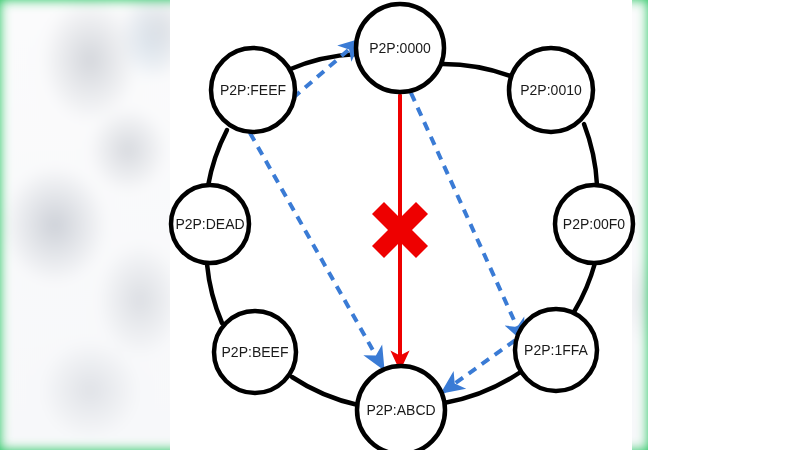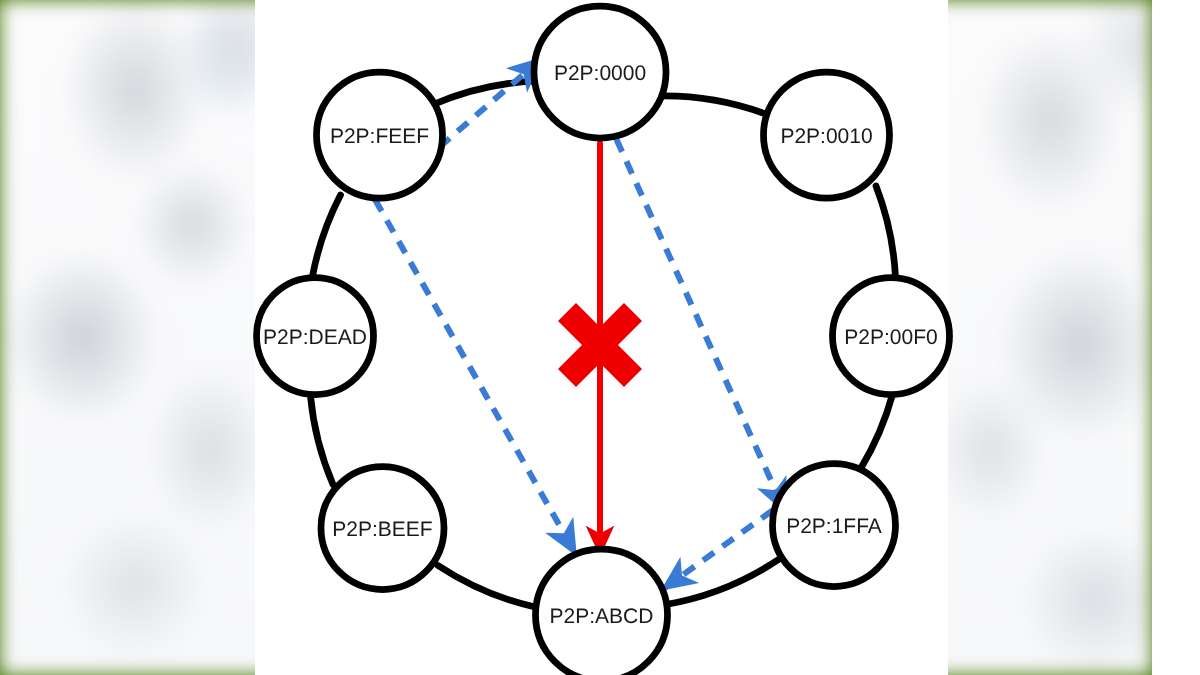--- a/index.html
+++ b/index.html
@@ -3,25 +3,25 @@
 <meta charset="utf-8">
 <title>P2P Ring Diagram</title>
 <style>
   html, body {
     margin: 0;
     padding: 0;
     background: #ffffff;
   }
   #screenshot {
     position: relative;
-    width: 768px;
+    width: 648px;
     height: 450px;
     overflow: hidden;
     font-family: "Liberation Sans", sans-serif;
-    background: #4d7c0f;
+    background: #22c55e;
   }
   
   #backdrop {
     position: absolute;
     inset: 0;
     background:
       radial-gradient(ellipse 70px 90px at 90px 60px,  rgba(205,208,214,.85), rgba(255,255,255,0) 70%),
       radial-gradient(ellipse 60px 70px at 160px 30px, rgba(214,217,222,.7),  rgba(255,255,255,0) 70%),
       radial-gradient(ellipse 55px 60px at 128px 150px,rgba(206,209,215,.8),  rgba(255,255,255,0) 72%),
       radial-gradient(ellipse 75px 85px at 55px 225px, rgba(198,202,210,.85), rgba(255,255,255,0) 70%),

